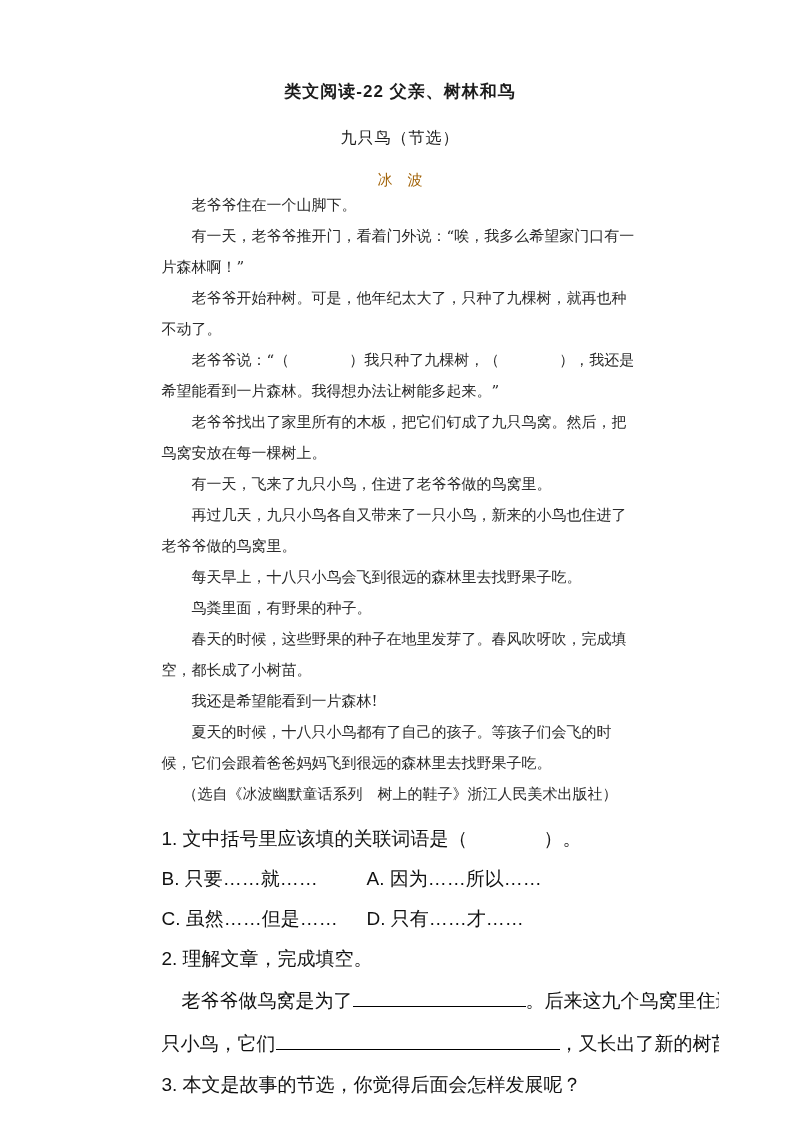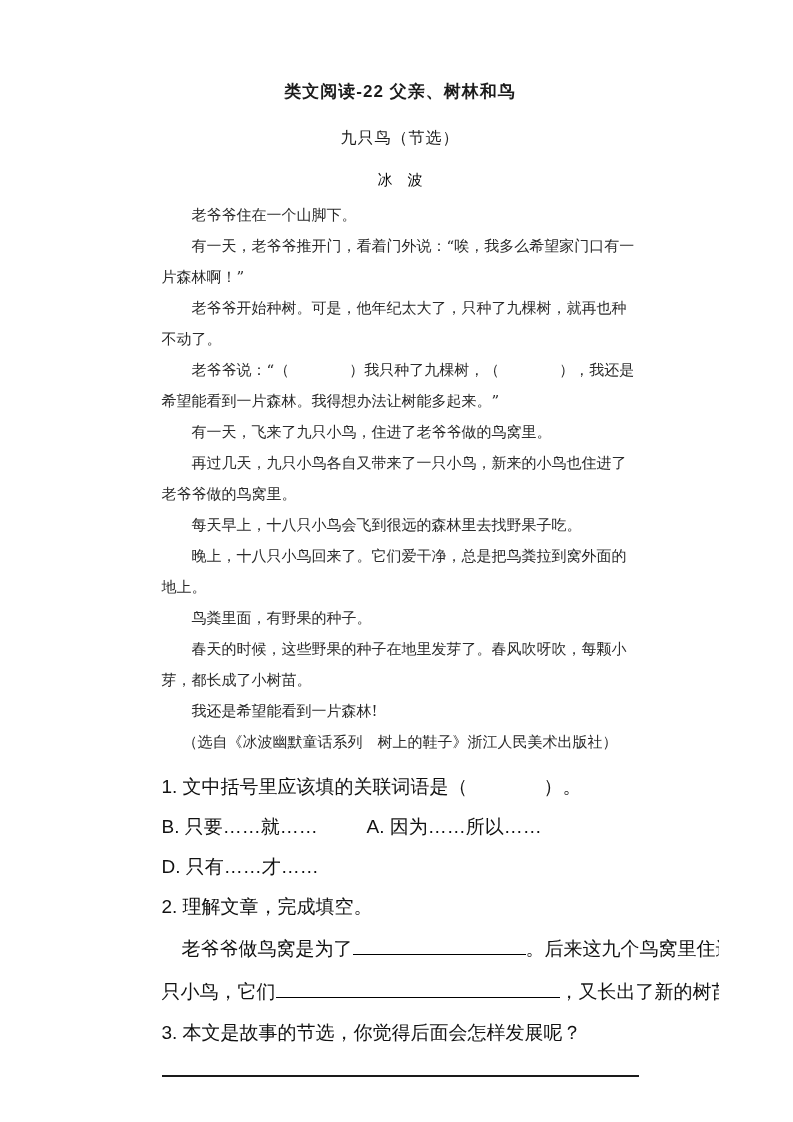--- a/index.html
+++ b/index.html
@@ -22,25 +22,24 @@
   }
   .story-title {
     margin-top:26px;
     font-size:16px; font-weight:normal; line-height:20px;
     letter-spacing:1px;
     font-family:"Liberation Sans","DejaVu Sans",sans-serif;
   }
   .author {
     margin-top:23px;
     font-size:15px; line-height:19px;
-    color:#000000;
+    color:#a16207;
     font-family:"DejaVu Serif","Liberation Serif",serif;
   }
   .story {
-    margin-top:10px;
     font-size:15px; line-height:31px;
     color:#2a2a2a;
     font-family:"DejaVu Serif","Liberation Serif",serif;
   }
   .story p { text-indent:2em; }
   .story p.source { text-indent:0; text-align:center; }
   .questions {
     margin-top:9px;
     font-size:19px;
     color:#111111;
@@ -80,37 +79,39 @@
     <h1 class="doc-title">类文阅读-22 父亲、树林和鸟</h1>
     <h2 class="story-title">九只鸟（节选）</h2>
     <div class="author">冰　波</div>
   </header>
 
   <section class="story">
     <p>老爷爷住在一个山脚下。</p>
     <p>有一天，老爷爷推开门，看着门外说：“唉，我多么希望家门口有一片森林啊！”</p>
     <p>老爷爷开始种树。可是，他年纪太大了，只种了九棵树，就再也种不动了。</p>
     <p>老爷爷说：“（　　　　）我只种了九棵树，（　　　　），我还是希望能看到一片森林。我得想办法让树能多起来。”</p>
+    <p>老爷爷找出了家里所有的木板，把它们钉成了九只鸟窝。然后，把鸟窝安放在每一棵树上。</p>
     <p>有一天，飞来了九只小鸟，住进了老爷爷做的鸟窝里。</p>
     <p>再过几天，九只小鸟各自又带来了一只小鸟，新来的小鸟也住进了老爷爷做的鸟窝里。</p>
     <p>每天早上，十八只小鸟会飞到很远的森林里去找野果子吃。</p>
-    <p>晚上，十八只小鸟回来了。它们爱干净，总是把鸟粪拉到窝外面的地上。</p>
     <p>鸟粪里面，有野果的种子。</p>
-    <p>春天的时候，这些野果的种子在地里发芽了。春风吹呀吹，每颗小芽，都长成了小树苗。</p>
+    <p>春天的时候，这些野果的种子在地里发芽了。春风吹呀吹，完成填空，都长成了小树苗。</p>
     <p>我还是希望能看到一片森林!</p>
+    <p>夏天的时候，十八只小鸟都有了自己的孩子。等孩子们会飞的时候，它们会跟着爸爸妈妈飞到很远的森林里去找野果子吃。</p>
     <p class="source">（选自《冰波幽默童话系列　树上的鞋子》浙江人民美术出版社）</p>
   </section>
 
   <section class="questions">
 
     <p class="q">1. 文中括号里应该填的关联词语是（　　　　）。</p>
 
     <div class="options">
       <span>B. 只要……就……</span>
       <span>A. 因为……所以……</span>
+      <span>C. 虽然……但是……</span>
       <span>D. 只有……才……</span>
     </div>
 
     <p class="q">2. 理解文章，完成填空。</p>
 
     <p class="fill-line indent"><span>老爷爷做鸟窝是为了</span><span class="blank b1"></span><span>。后来这九个鸟窝里住进了</span><span class="blank b2"></span></p>
 
     <p class="fill-line"><span>只小鸟，它们</span><span class="blank b3"></span><span>，又长出了新的树苗。</span></p>
 
     <p class="q">3. 本文是故事的节选，你觉得后面会怎样发展呢？</p>

